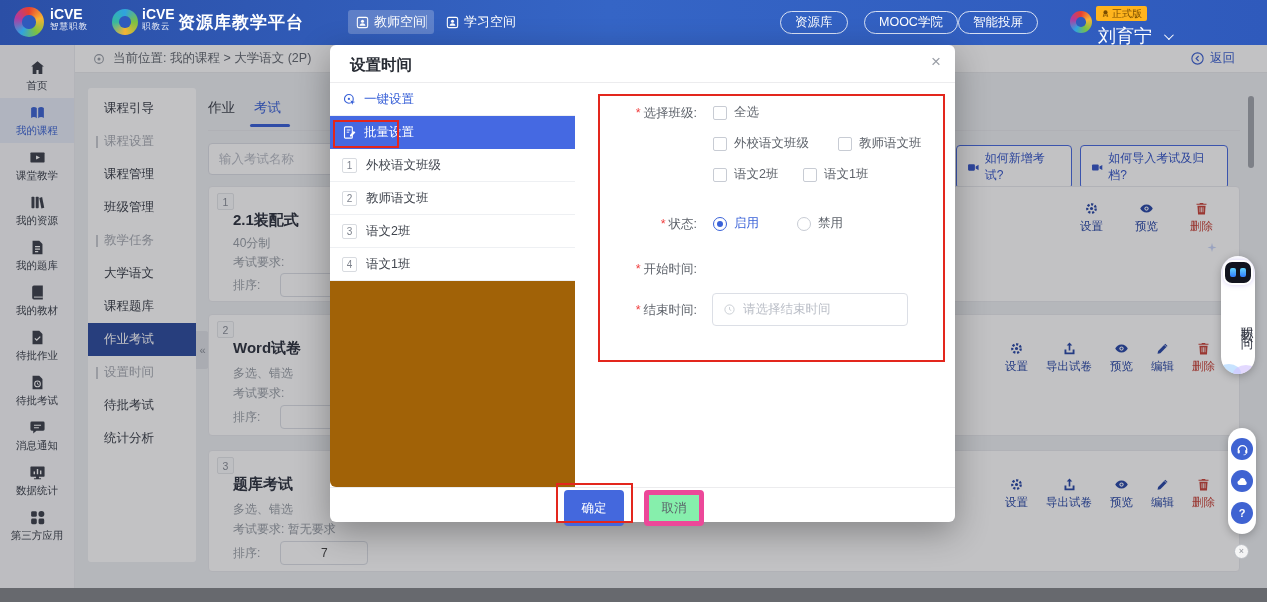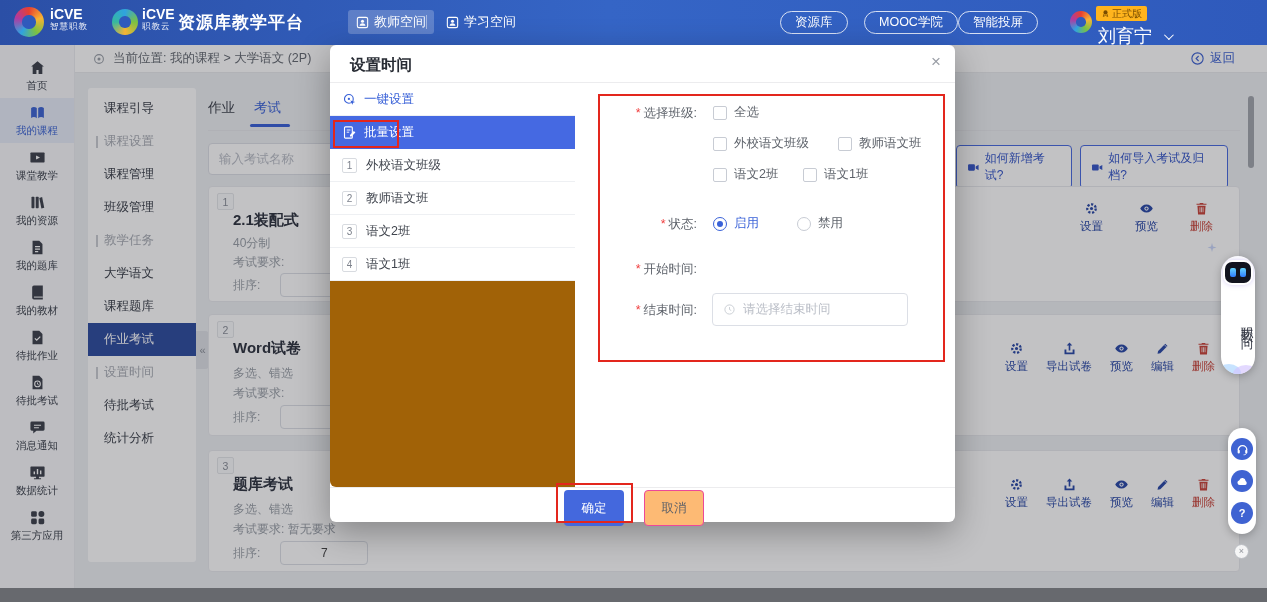--- a/index.html
+++ b/index.html
@@ -93,21 +93,21 @@
   .rdItem{position:absolute;display:flex;align-items:center;gap:7px;font-size:12.5px;color:#5d626a}
   .rd{width:14px;height:14px;border:1px solid #c8ccd4;border-radius:50%;background:#fff;position:relative}
   .rdItem.sel .rd{border-color:#3a62d8}
   .rdItem.sel .rd::after{content:"";position:absolute;left:3px;top:3px;width:6px;height:6px;border-radius:50%;background:#3a62d8}
   .rdItem.sel .rlbl{color:#3a62d8}
   .timeField{position:absolute;width:196px;height:33px;border:1px solid #dcdfe6;border-radius:4px;background:#fff;display:flex;align-items:center;gap:7px;padding:0 10px;color:#b9bdc6;font-size:12.5px}
   .timeField .ic{color:#c4c8cf}
   .m-ft{position:absolute;left:0;top:442px;right:0;height:35px;border-top:1px solid #ececee}
   .btn{position:absolute;top:2px;width:60px;height:36px;border-radius:4px;font-size:12.5px;display:flex;align-items:center;justify-content:center}
   .btn.primary{background:#4468dd;color:#fff}
-  .btn.plain{background:#fdba74;border:1px solid #ec4899;color:#5a5f68}
+  .btn.plain{background:#86efac;border:5px solid #ec4899;color:#5a5f68}
 
   
   .abox{position:absolute;border:2px solid #e3261d;z-index:30;pointer-events:none}
 
   
   .assistant{position:absolute;left:1221px;top:256px;width:34px;height:118px;background:#fff;border-radius:17px;box-shadow:0 2px 8px rgba(0,0,0,.25);z-index:25;overflow:hidden}
   .robot{position:absolute;left:4px;top:6px;width:26px;height:21px;background:#12141f;border-radius:7px;box-shadow:0 0 0 2px #fff,0 0 6px rgba(90,60,220,.5)}
   .robot .eye{position:absolute;top:6px;width:6px;height:9px;border-radius:2px;background:linear-gradient(#66d6ff,#2f7bff)}
   .robot .eye.l{left:5px}.robot .eye.r{left:15px}
   .assistText{position:absolute;left:0;top:32px;width:34px;text-align:center;writing-mode:vertical-rl;letter-spacing:3px;font-size:12.5px;color:#2f3340;margin:0 auto;height:72px}

